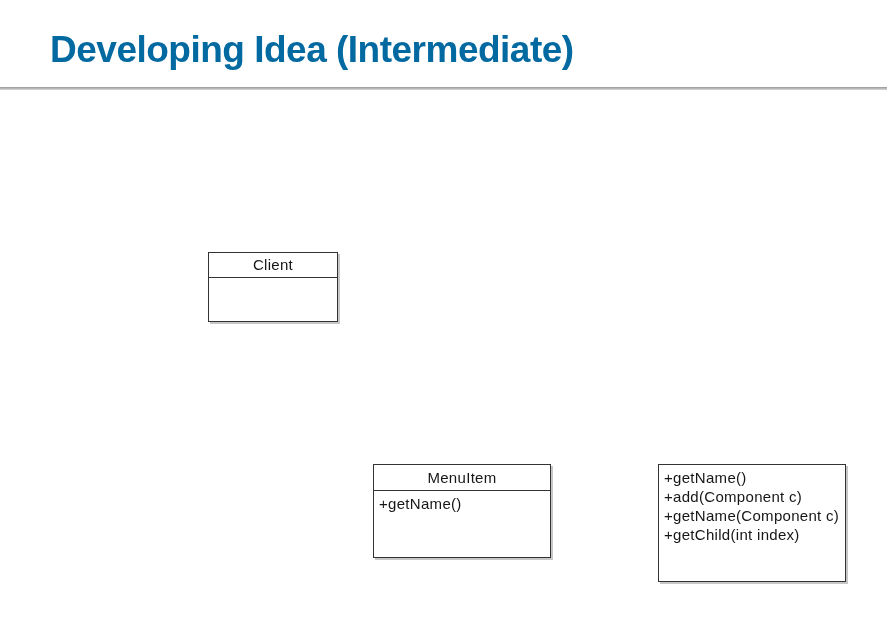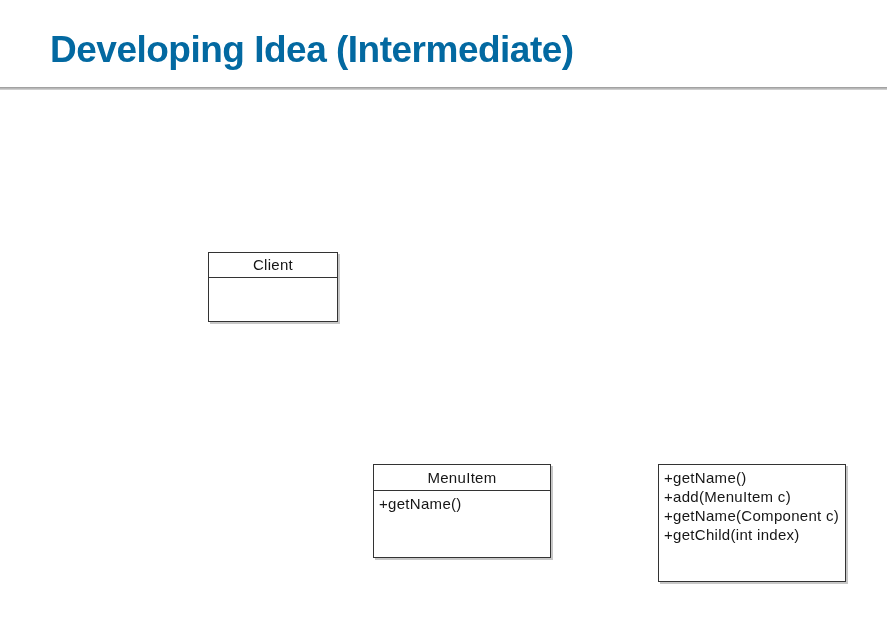--- a/index.html
+++ b/index.html
@@ -98,20 +98,20 @@
     <div class="uml-box box-menuitem">
       <div class="uml-name">MenuItem</div>
       <div class="uml-members">
         <div class="uml-method">+getName()</div>
       </div>
     </div>
 
     <div class="uml-box box-menu">
       <div class="uml-members">
         <div class="uml-method">+getName()</div>
-        <div class="uml-method">+add(MenuItem c)</div>
+        <div class="uml-method">+add(Component c)</div>
         <div class="uml-method">+getName(Component c)</div>
         <div class="uml-method">+getChild(int index)</div>
       </div>
     </div>
 
   </div>
 </div>
 
 </body></html>

